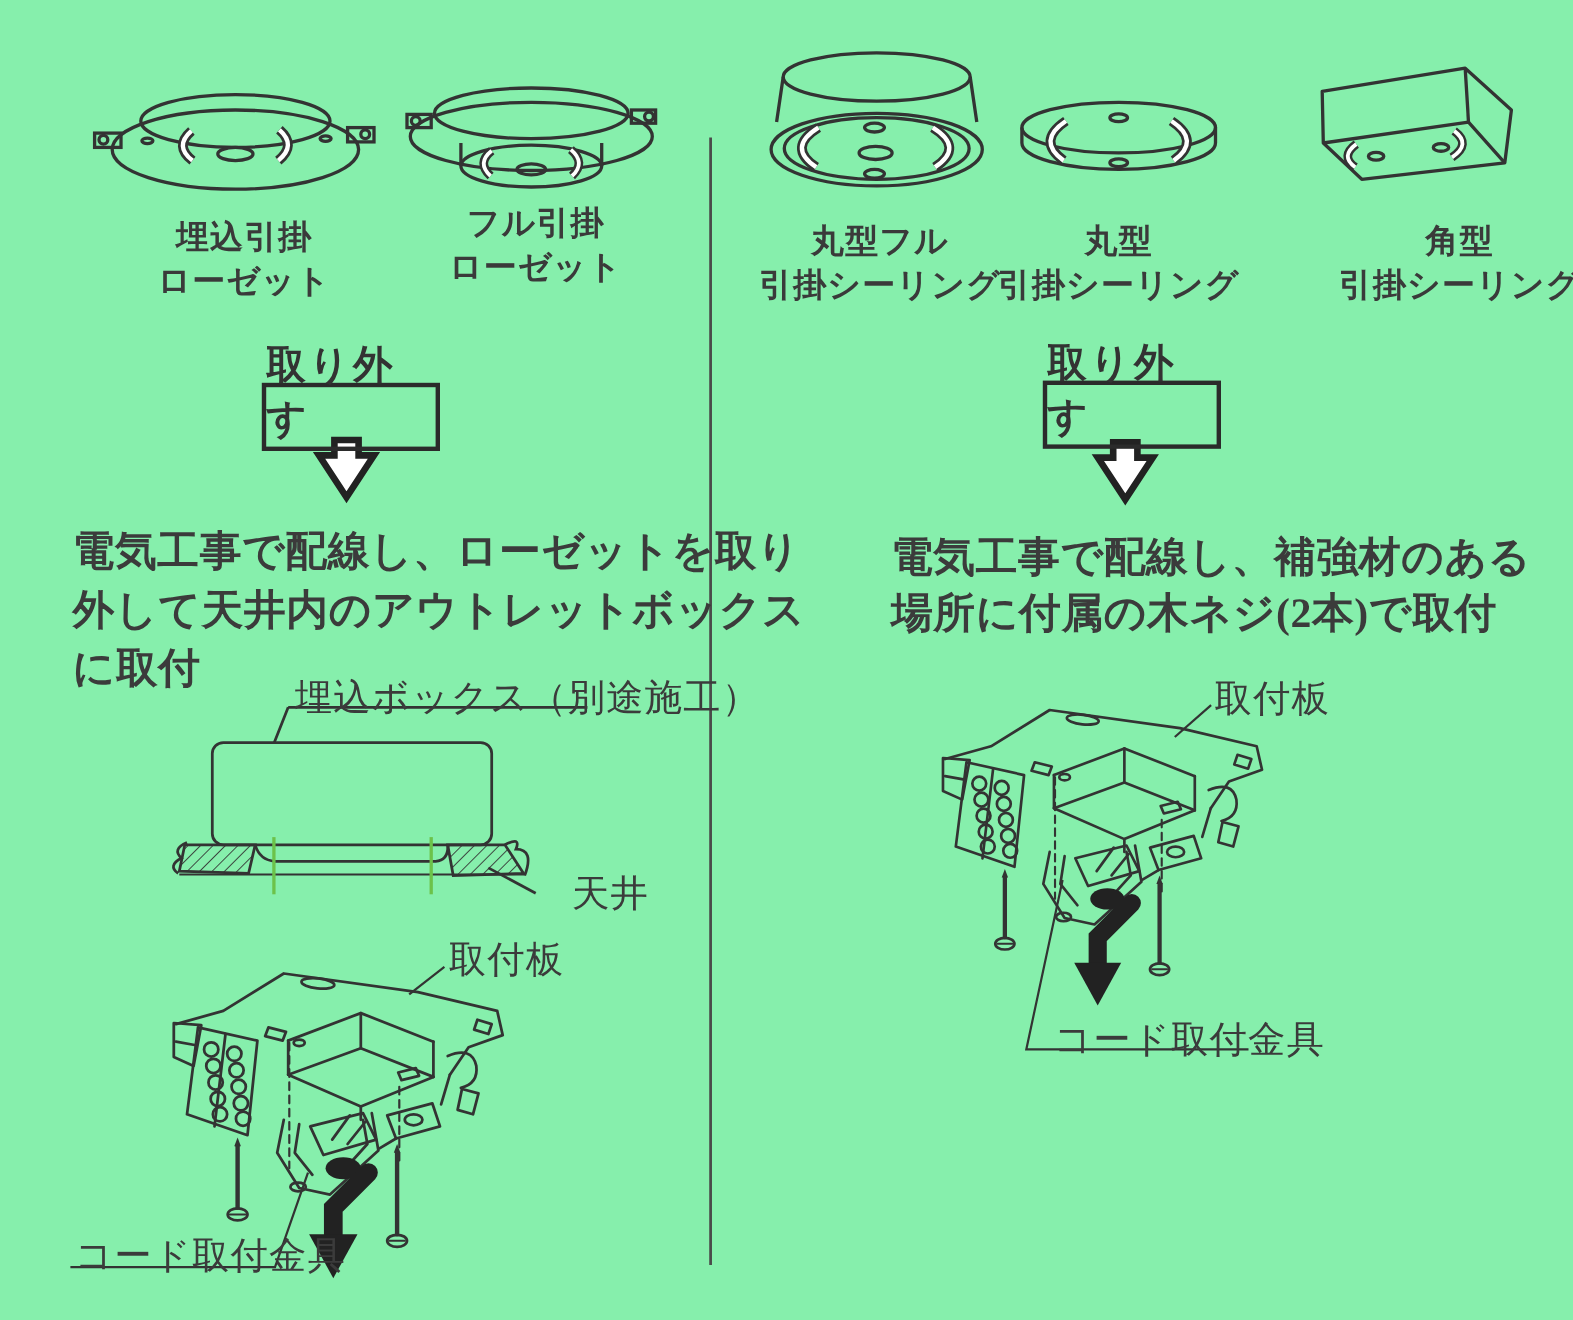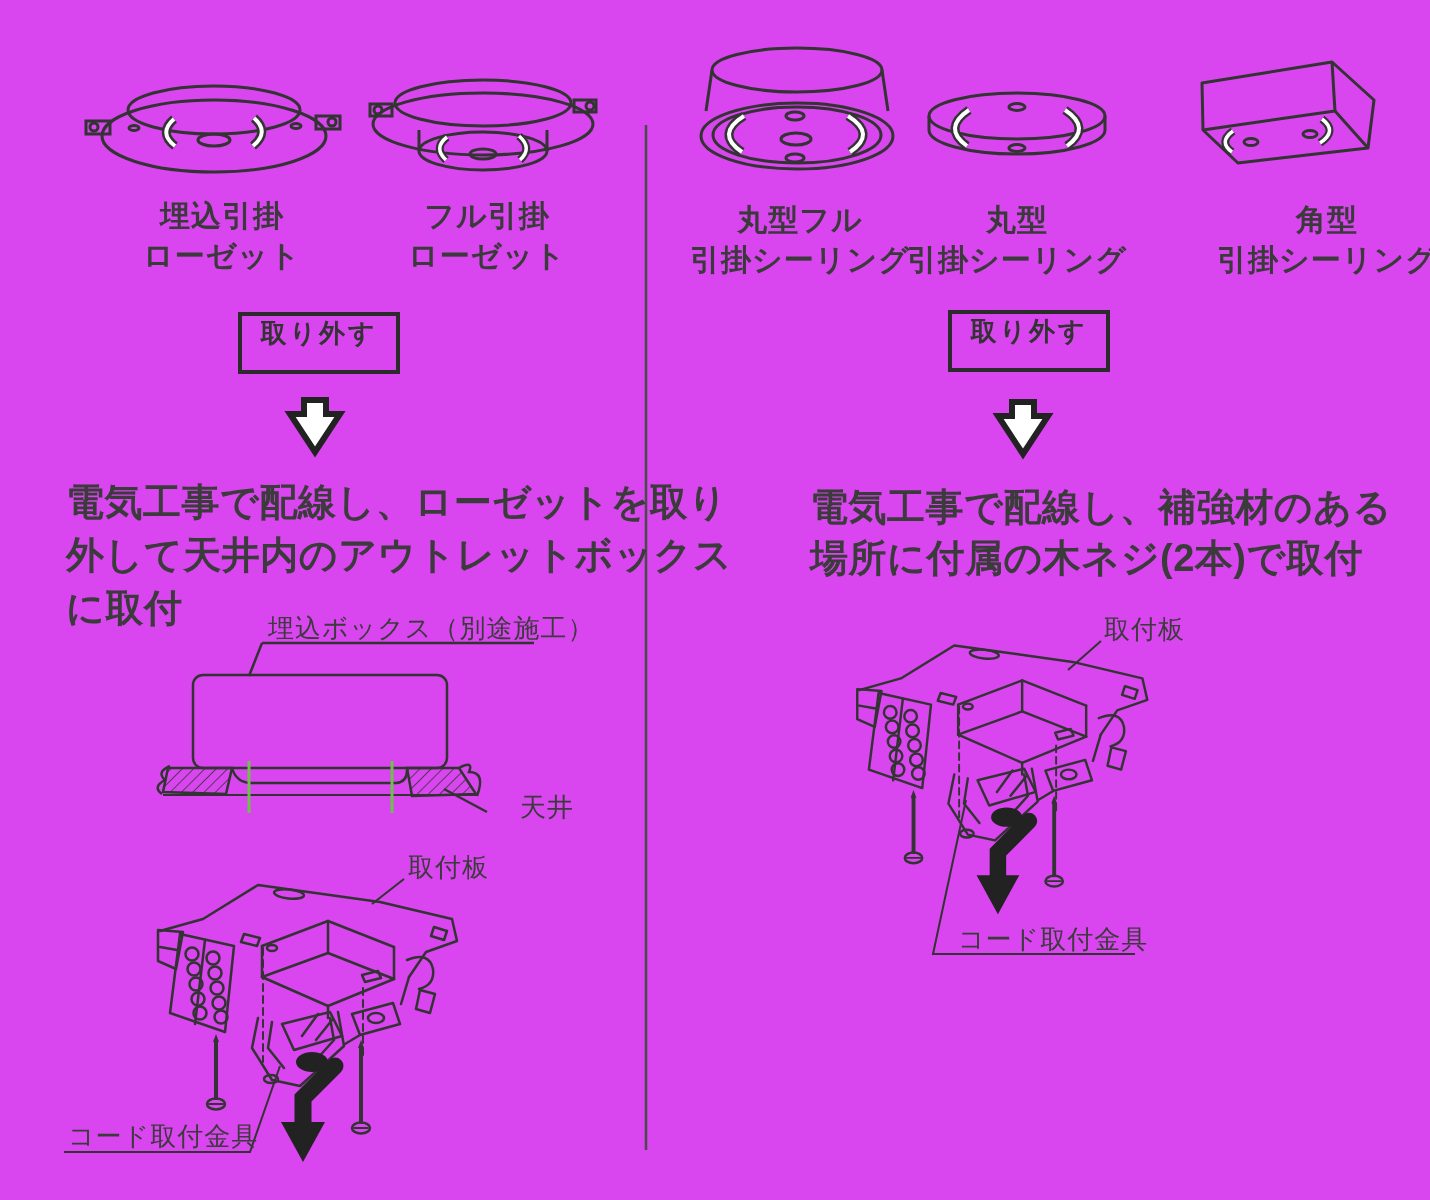--- a/index.html
+++ b/index.html
@@ -1,25 +1,25 @@
 <!DOCTYPE html>
 <html><head>
 <meta charset="utf-8">
 <style>
   html,body{margin:0;padding:0;background:#fff;}
-  .page{position:relative;width:1430px;height:1200px;background:#d946ef;overflow:hidden;
-        font-family:Liberation Sans, sans-serif;color:#3a3a3a;}
+  .page{position:relative;width:1430px;height:1200px;background:#86efac;overflow:hidden;
+        font-family:Liberation Serif, serif;color:#3a3a3a;}
   svg.art{position:absolute;left:0;top:0;}
   .lbl{position:absolute;white-space:nowrap;color:#3a3a3a;}
   .fixture-label{font-size:30px;font-weight:700;text-align:center;line-height:40px;letter-spacing:1px;}
   .remove-box{position:absolute;border:4px solid #2b2b2b;width:154px;height:54px;
-              display:flex;align-items:flex-start;justify-content:center;
-              font-size:26px;font-weight:700;letter-spacing:3px;color:#333;}
+              display:flex;align-items:flex-end;justify-content:center;
+              font-size:36px;font-weight:700;letter-spacing:3px;color:#333;margin-top:36px;}
   .para{position:absolute;font-size:38px;font-weight:700;line-height:53px;color:#3b3b3b;letter-spacing:0.5px;}
-  .callout{font-size:26px;font-weight:400;color:#3b3b3b;letter-spacing:1px;}
+  .callout{font-size:34px;font-weight:400;color:#3b3b3b;letter-spacing:1px;}
 </style>
 </head>
 <body>
 
 <div class="page">
 
 <svg class="art" width="1430" height="1200" viewBox="0 0 1430 1200">
   <defs>
     <pattern id="hatch" width="8" height="8" patternUnits="userSpaceOnUse" patternTransform="rotate(45)">
       <line x1="0" y1="0" x2="0" y2="8" stroke="#333" stroke-width="1.6"></line>
@@ -198,21 +198,21 @@
   </g>
   <g stroke="#222" stroke-width="6" fill="#fff" stroke-linejoin="miter">
     <path d="M1012,402 L1034,402 L1034,416 L1048,416 L1023,454 L998,416 L1012,416 Z"></path>
   </g>
 </svg>
 
 <div class="lbl fixture-label" style="left:122px;top:196px;width:200px;">
   <div>埋込引掛</div>
   <div>ローゼット</div>
 </div>
-<div class="lbl fixture-label" style="left:387px;top:196px;width:200px;">
+<div class="lbl fixture-label" style="left:387px;top:184px;width:200px;">
   <div>フル引掛</div>
   <div>ローゼット</div>
 </div>
 
 <div class="lbl fixture-label" style="left:690px;top:200px;width:220px;">
   <div>丸型フル</div>
   <div>引掛シーリング</div>
 </div>
 <div class="lbl fixture-label" style="left:907px;top:200px;width:220px;">
   <div>丸型</div>

